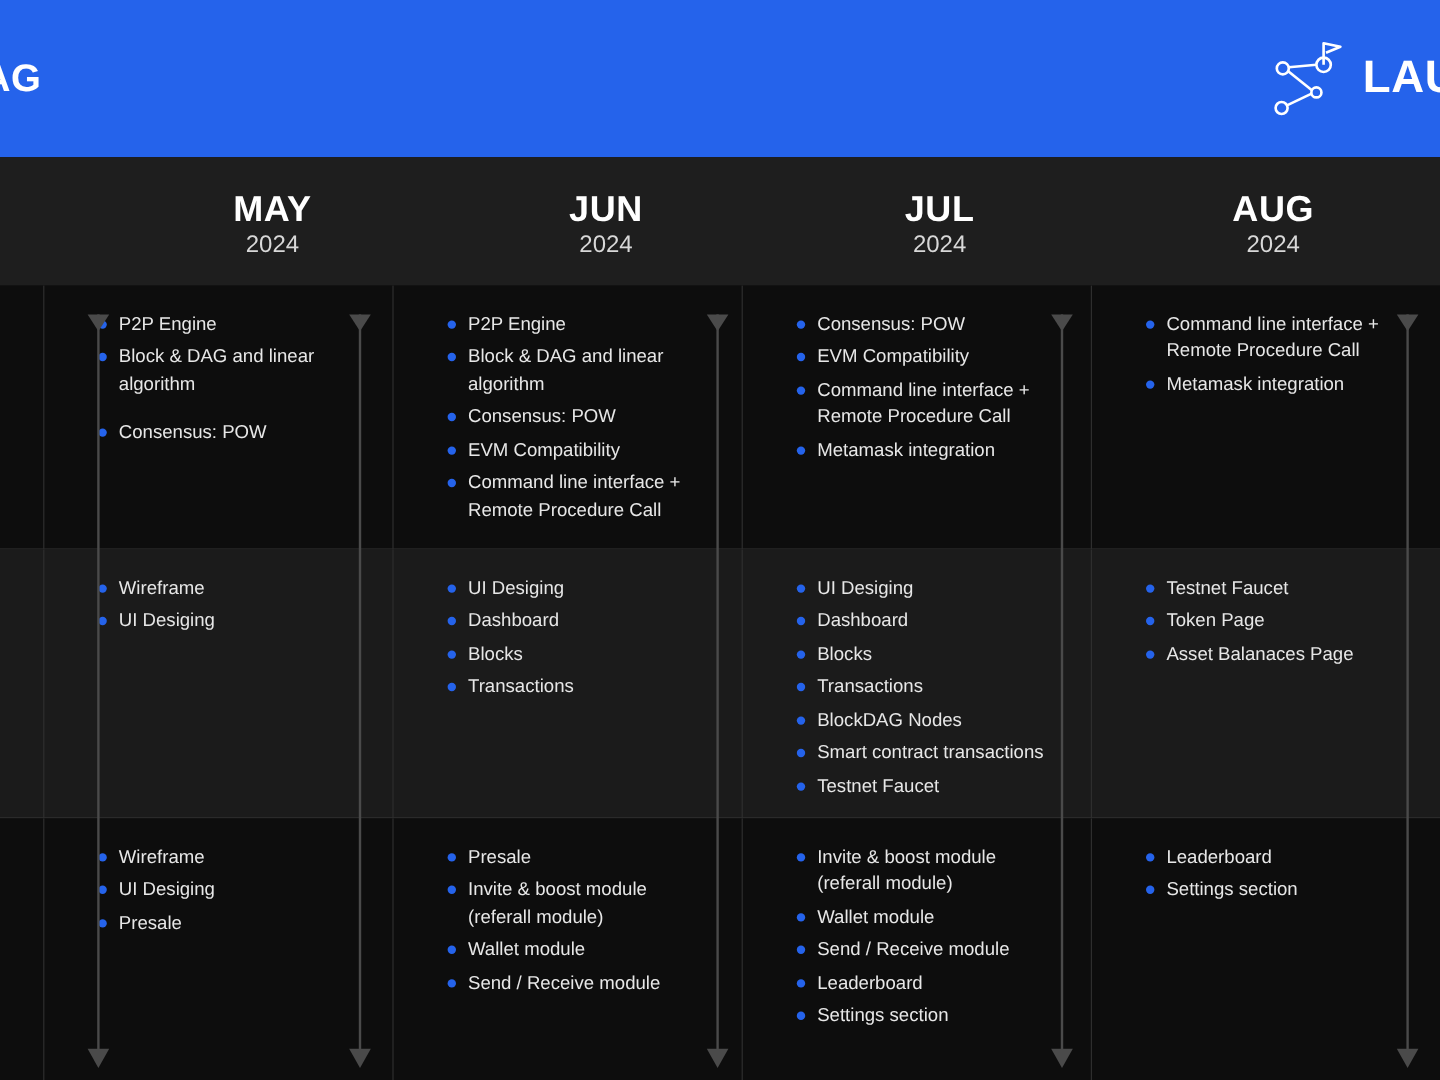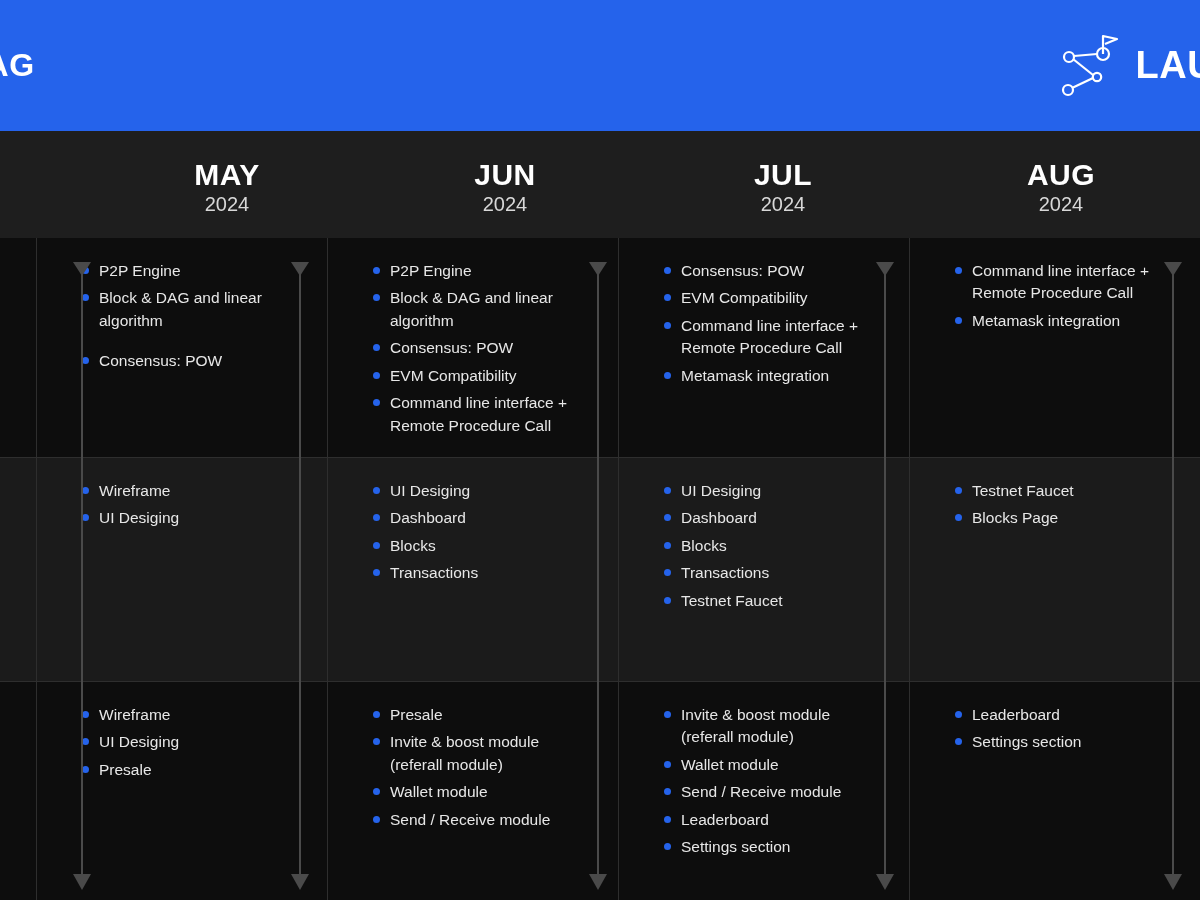--- a/index.html
+++ b/index.html
@@ -204,27 +204,30 @@
               <li>Blocks</li>
               <li>Transactions</li>
             </ul>
         </div>
         <div class="cell divider">
           <ul class="items">
               <li>UI Desiging</li>
               <li>Dashboard</li>
               <li>Blocks</li>
               <li>Transactions</li>
+              <li>BlockDAG Nodes</li>
+              <li>Smart contract transactions</li>
               <li>Testnet Faucet</li>
             </ul>
         </div>
         <div class="cell divider">
           <ul class="items">
               <li>Testnet Faucet</li>
-              <li>Blocks Page</li>
+              <li>Token Page</li>
+              <li>Asset Balanaces Page</li>
             </ul>
         </div>
       </div>
       <div class="row-sep" style="bottom:0"></div>
     </div>
 
     <div class="row row-3">
       <div class="row-label"></div>
       <div class="row-cols">
         <div class="cell divider">

